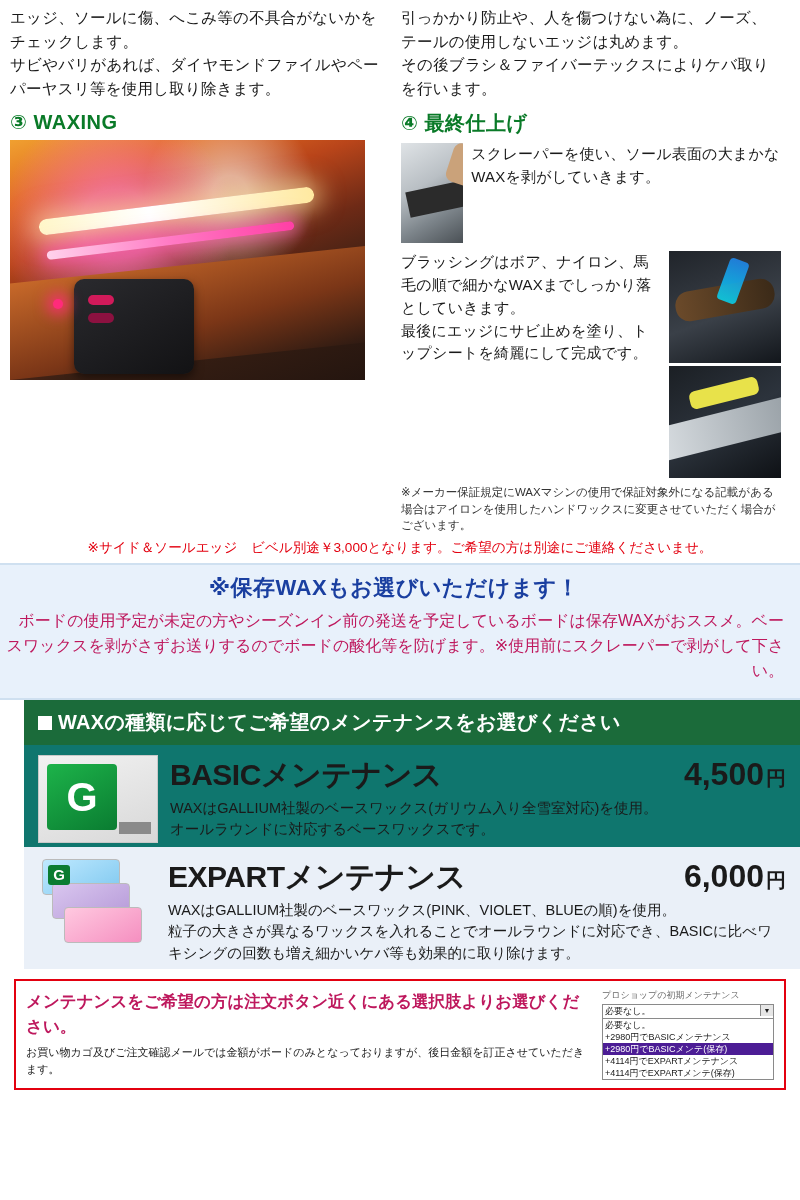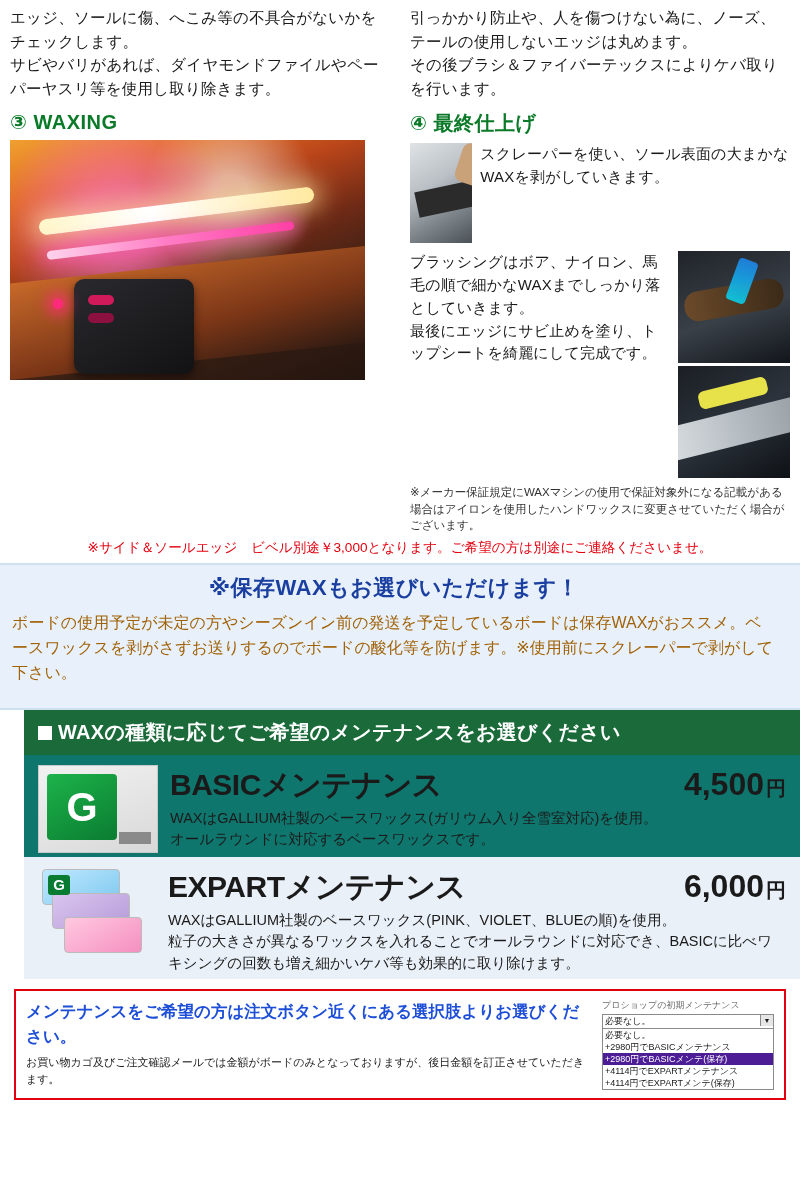--- a/index.html
+++ b/index.html
@@ -7,21 +7,21 @@
     width:800px;height:1200px;
     background:#ffffff;
     font-family:"Liberation Sans","DejaVu Sans",sans-serif;
     color:#1a1a1a;
     overflow:hidden;
     position:relative;
   }
   .page{position:relative;width:800px;height:1200px;}
 
   
-  .top{display:flex;padding:6px 10px 0 10px;gap:20px;}
+  .top{display:flex;padding:6px 10px 0 10px;gap:11px;}
   .col{width:380px;}
   .para{font-size:15.5px;line-height:1.52;letter-spacing:.2px;}
 
   .sec-title{font-size:20px;font-weight:bold;color:#0a7a28;margin:10px 0 6px 0;letter-spacing:.5px;}
 
   
   .photo{position:relative;overflow:hidden;border:0;}
   .ph-wax{
     width:355px;height:240px;
     background:
@@ -56,21 +56,21 @@
   .ph-board2:after{content:"";position:absolute;left:20px;top:18px;width:70px;height:18px;background:#e8e24a;border-radius:6px;transform:rotate(-14deg);}
 
   .note-small{font-size:11.5px;line-height:1.42;color:#333;}
 
   
   .bevel{color:#e3000f;font-size:13.6px;text-align:center;margin:6px 0 0 0;}
 
   
   .band{background:#e8f1fb;border-top:2px solid #cfe0f0;border-bottom:2px solid #cfe0f0;padding:8px 16px 14px 4px;}
   .band h2{margin:0 0 6px 0;text-align:center;font-size:22px;color:#1a3fa0;letter-spacing:.5px;}
-  .band p{margin:8px;font-size:16px;line-height:1.55;color:#a16207;}
+  .band p{margin:0;font-size:16px;line-height:1.55;color:#be185d;text-align:right;}
 
   .greenbar-wrap{background:#0f766e;padding:0 0 0 0;margin-left:24px;}
   .greenbar{background:#1b6b3a;color:#fff;font-size:20px;font-weight:bold;padding:9px 12px 9px 14px;letter-spacing:.3px;}
   .greenbar .sq{display:inline-block;width:14px;height:14px;background:#fff;margin-right:6px;vertical-align:-1px;}
 
   .plan{display:flex;align-items:flex-start;gap:12px;padding:10px 14px 4px 14px;}
   .plan.alt{background:#eaf0f8;}
   .plan .thumb{flex:0 0 auto;}
   .th-basic{width:118px;height:86px;background:linear-gradient(160deg,#f2f2f2,#d8d8d8);border:1px solid #c9c9c9;position:relative;}
   .th-basic .g{position:absolute;left:8px;top:8px;width:70px;height:66px;background:linear-gradient(150deg,#1db34a,#0a7c31);border-radius:4px;color:#fff;font-size:40px;font-weight:bold;line-height:66px;text-align:center;}
@@ -84,21 +84,21 @@
 
   .plan .body{flex:1 1 auto;}
   .plan .head{display:flex;align-items:baseline;}
   .plan .name{font-size:30px;font-weight:bold;letter-spacing:-.5px;}
   .plan .price{margin-left:auto;font-size:32px;font-weight:bold;}
   .plan .price .yen{font-size:20px;font-weight:bold;margin-left:2px;}
   .plan .desc{font-size:14.5px;line-height:1.5;margin-top:2px;}
 
   .footbox{margin:10px 14px 0 14px;border:2px solid #e3000f;padding:8px 10px;display:flex;gap:10px;}
   .footbox .txt{flex:1 1 auto;}
-  .footbox .lead{color:#1d4ed8;font-size:16.5px;font-weight:bold;line-height:1.5;}
+  .footbox .lead{color:#be185d;font-size:16.5px;font-weight:bold;line-height:1.5;}
   .footbox .sub{font-size:11px;line-height:1.5;margin-top:6px;}
   .selbox{flex:0 0 172px;font-size:9px;}
   .selbox .cap{color:#6a6a6a;font-size:9px;margin-bottom:2px;}
   .selbox .sel{border:1px solid #8a8a8a;background:#fff;height:13px;line-height:13px;padding:0 2px;position:relative;}
   .selbox .sel .arrow{position:absolute;right:0;top:0;width:12px;height:11px;border-left:1px solid #8a8a8a;background:#e6e6e6;text-align:center;line-height:11px;font-size:7px;}
   .selbox ul{list-style:none;margin:0;padding:0;border:1px solid #8a8a8a;border-top:0;background:#fff;}
   .selbox li{padding:0 2px;line-height:12px;white-space:nowrap;overflow:hidden;}
   .selbox li.hl{background:#4c1d95;color:#fff;}
 </style>
 </head>

